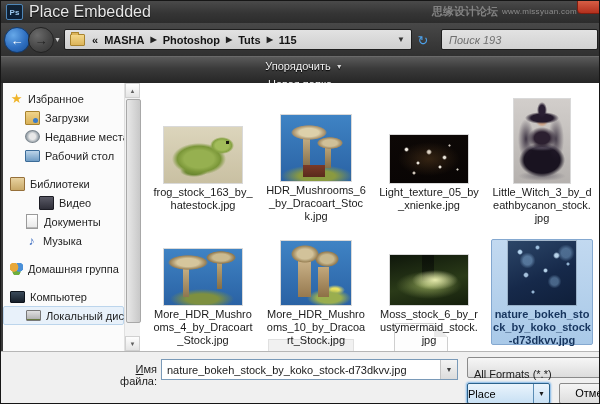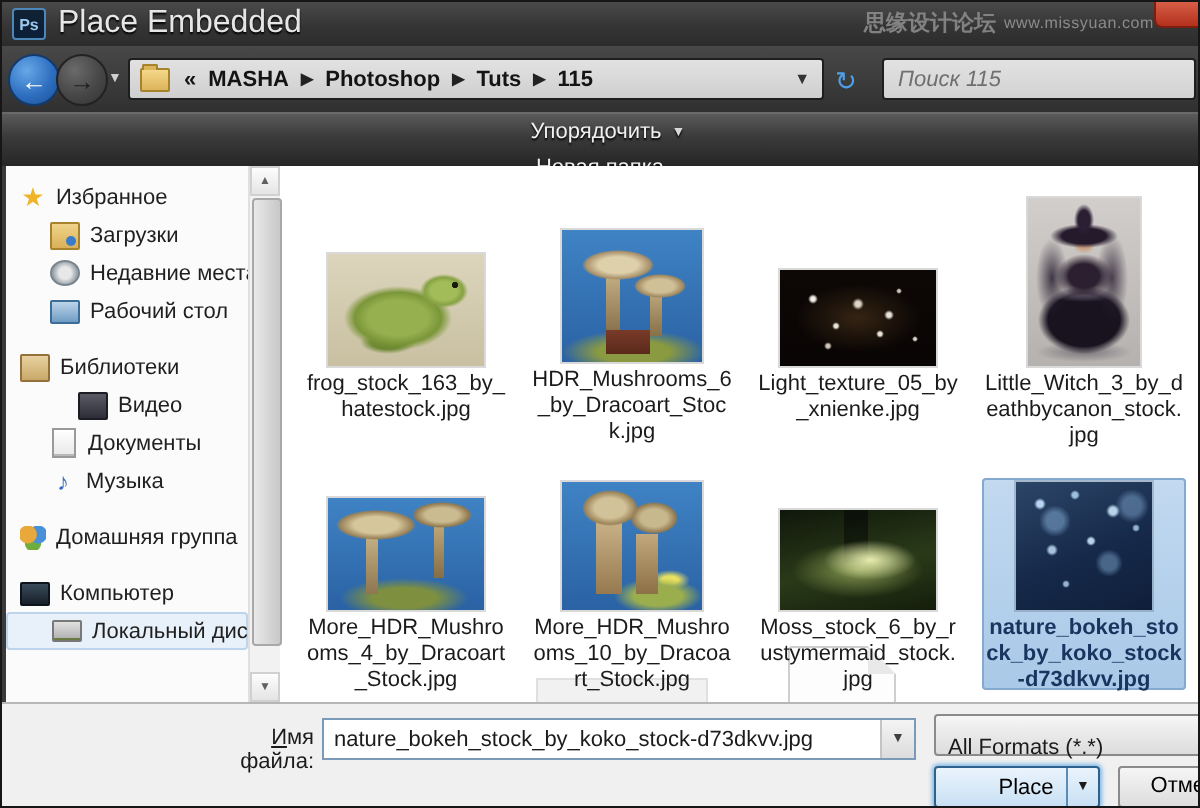--- a/index.html
+++ b/index.html
@@ -212,21 +212,21 @@
   .fn-combo .val{padding-left:5px;white-space:nowrap;overflow:hidden;}
   .combo-arrow{margin-left:auto;width:16px;align-self:stretch;display:flex;align-items:center;justify-content:center;
     font-size:7px;color:#404040;background:linear-gradient(#f4f4f4,#dcdcdc);border-left:1px solid #c4c4c4;}
   .fmt-combo{position:absolute;left:466px;top:5px;width:148px;height:21px;background:linear-gradient(#f6f6f6,#dcdcdc);
     border:1px solid #8a8a8a;border-radius:2px;box-sizing:border-box;display:flex;align-items:center;}
   .fmt-combo .val{padding-left:6px;margin-top:13px;}
   .fmt-combo .combo-arrow{background:none;border-left:none;}
   .place-btn{position:absolute;left:466px;top:31px;width:83px;height:21px;background:linear-gradient(#eaf4fc,#c8e0f4);
     border:1px solid #2c628b;border-radius:2px;box-sizing:border-box;display:flex;align-items:center;
     box-shadow:0 0 2px 1px #7fb6e8;}
-  .place-btn .lbl{flex:1;text-align:center;color:#000;padding-left:25px;}
+  .place-btn .lbl{flex:1;color:#000;}
   .place-btn .split{width:15px;align-self:stretch;border-left:1px solid #5a8cb4;display:flex;align-items:center;justify-content:center;font-size:7px;color:#1a1a1a;}
   .cancel-btn{position:absolute;left:558px;top:31px;width:72px;height:21px;background:linear-gradient(#f5f5f5,#dddddd);
     border:1px solid #8a8a8a;border-radius:2px;box-sizing:border-box;text-align:center;line-height:19px;color:#000;}
 </style>
 </head>
 <body>
 
 <div class="window">
 
   <div class="titlebar">
@@ -252,21 +252,21 @@
         <span class="crumb">Photoshop</span>
         <span class="crumb-sep">▶</span>
         <span class="crumb">Tuts</span>
         <span class="crumb-sep">▶</span>
         <span class="crumb">115</span>
       </div>
       <span class="addr-dd">▼</span>
     </div>
     <div class="refresh-btn">↻</div>
     <div class="searchbox">
-      <span class="search-ph">Поиск 115</span>
+      <span class="search-ph">Поиск 193</span>
     </div>
   </div>
 
   <div class="toolbar">
     <div class="tbtn">
       <span>Упорядочить</span>
       <span class="dd">▼</span>
     </div>
     <div class="tbtn">
       <span>Новая папка</span>

